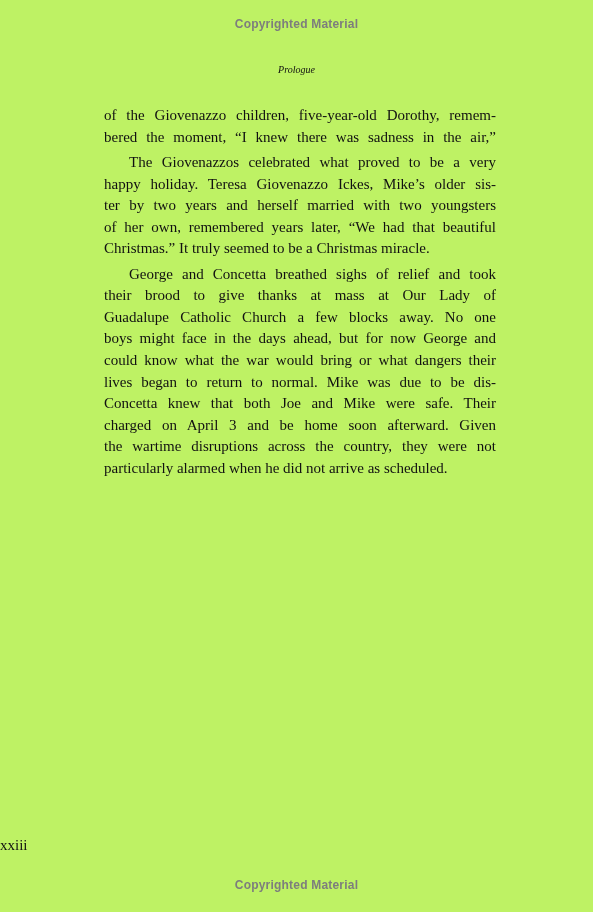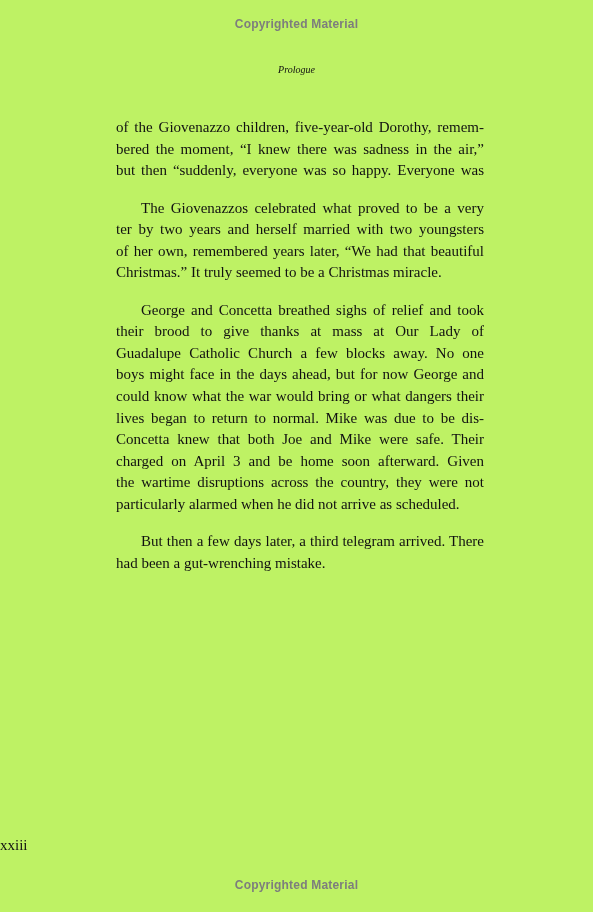--- a/index.html
+++ b/index.html
@@ -41,21 +41,21 @@
   }
   .body-text {
     position: absolute;
     top: 101px;
     left: 100px;
     width: 400px;
     font-size: 15px;
     line-height: 21.55px;
     color: #111111;
   }
-  .paragraph { margin: 16px; }
+  .paragraph { margin: 4px; }
   .line {
     text-align: justify;
     text-align-last: justify;
     -moz-text-align-last: justify;
     white-space: normal;
   }
   .line.last {
     text-align-last: left;
     -moz-text-align-last: left;
   }
@@ -77,42 +77,38 @@
 
 <div class="page">
   <div class="copyright top">Copyrighted Material</div>
 
   <div class="running-header">Prologue</div>
 
   <div class="body-text">
       <div class="paragraph">
         <div class="line">of the Giovenazzo children, five-year-old Dorothy, remem-</div>
         <div class="line">bered the moment, “I knew there was sadness in the air,”</div>
-        <div class="line">but then “suddenly, everyone was so happy. Everyone was</div>
       </div>
       <div class="paragraph indent">
         <div class="line">The Giovenazzos celebrated what proved to be a very</div>
+        <div class="line">happy holiday. Teresa Giovenazzo Ickes, Mike’s older sis-</div>
         <div class="line">ter by two years and herself married with two youngsters</div>
         <div class="line">of her own, remembered years later, “We had that beautiful</div>
         <div class="line last">Christmas.” It truly seemed to be a Christmas miracle.</div>
       </div>
       <div class="paragraph indent">
         <div class="line">George and Concetta breathed sighs of relief and took</div>
         <div class="line">their brood to give thanks at mass at Our Lady of</div>
         <div class="line">Guadalupe Catholic Church a few blocks away. No one</div>
         <div class="line">boys might face in the days ahead, but for now George and</div>
         <div class="line">could know what the war would bring or what dangers their</div>
         <div class="line">lives began to return to normal. Mike was due to be dis-</div>
         <div class="line">Concetta knew that both Joe and Mike were safe. Their</div>
         <div class="line">charged on April 3 and be home soon afterward. Given</div>
         <div class="line">the wartime disruptions across the country, they were not</div>
         <div class="line last">particularly alarmed when he did not arrive as scheduled.</div>
       </div>
-      <div class="paragraph indent">
-        <div class="line">But then a few days later, a third telegram arrived. There</div>
-        <div class="line last">had been a gut-wrenching mistake.</div>
-      </div>
     </div>
 
   <div class="page-number">xxiii</div>
 
   <div class="copyright bottom">Copyrighted Material</div>
 </div>
 
 </body></html>

